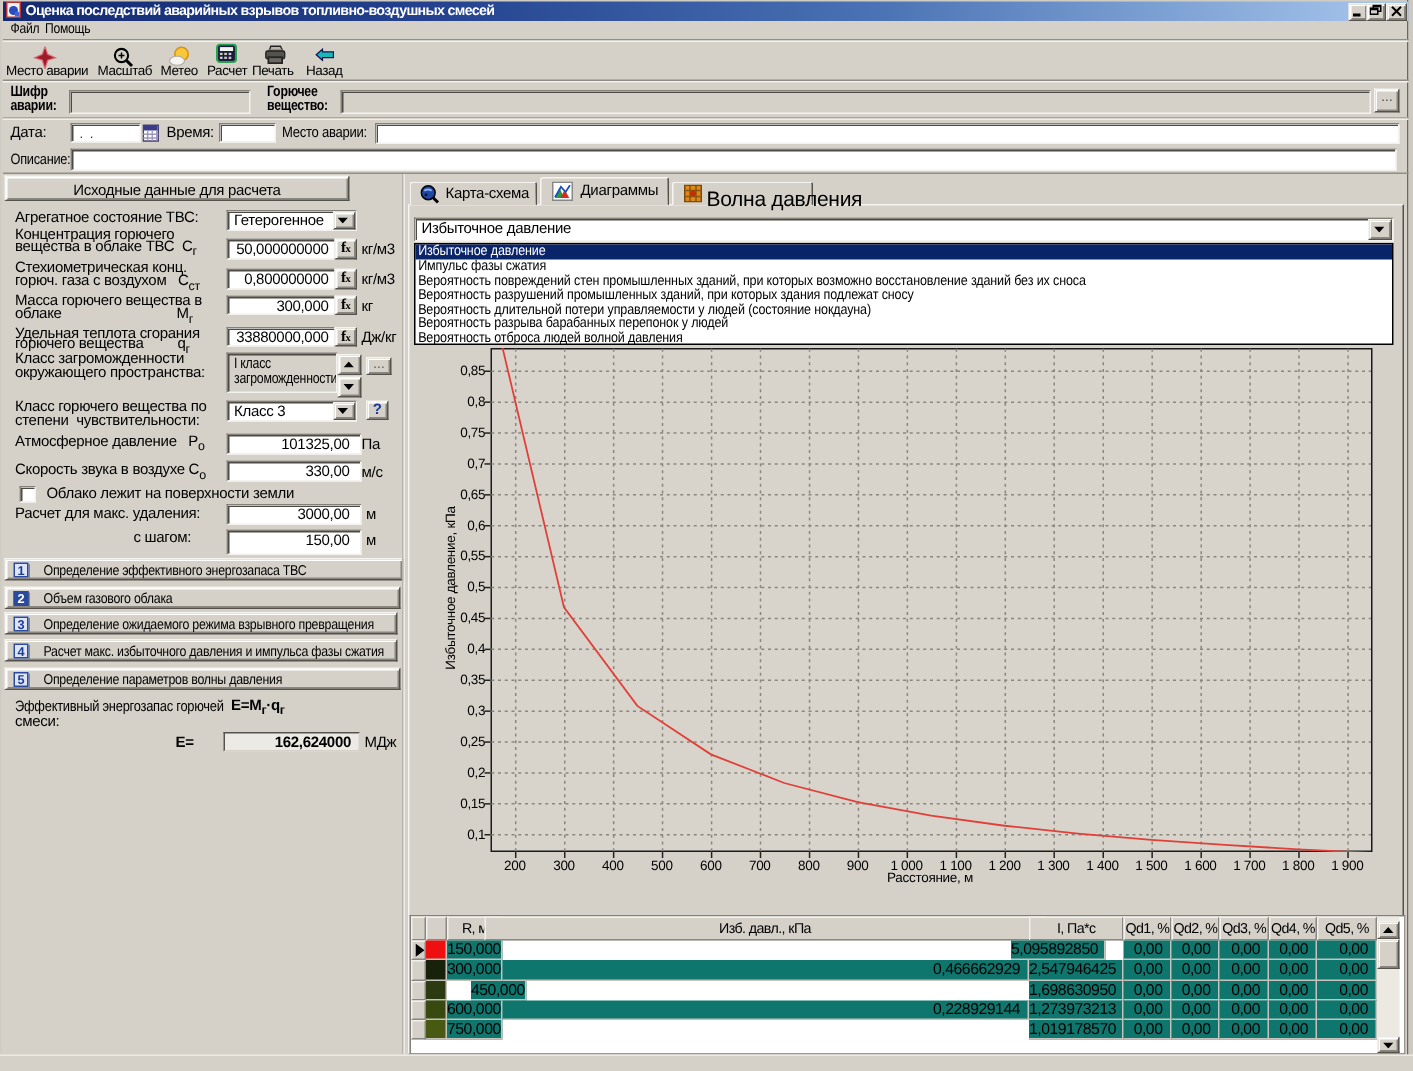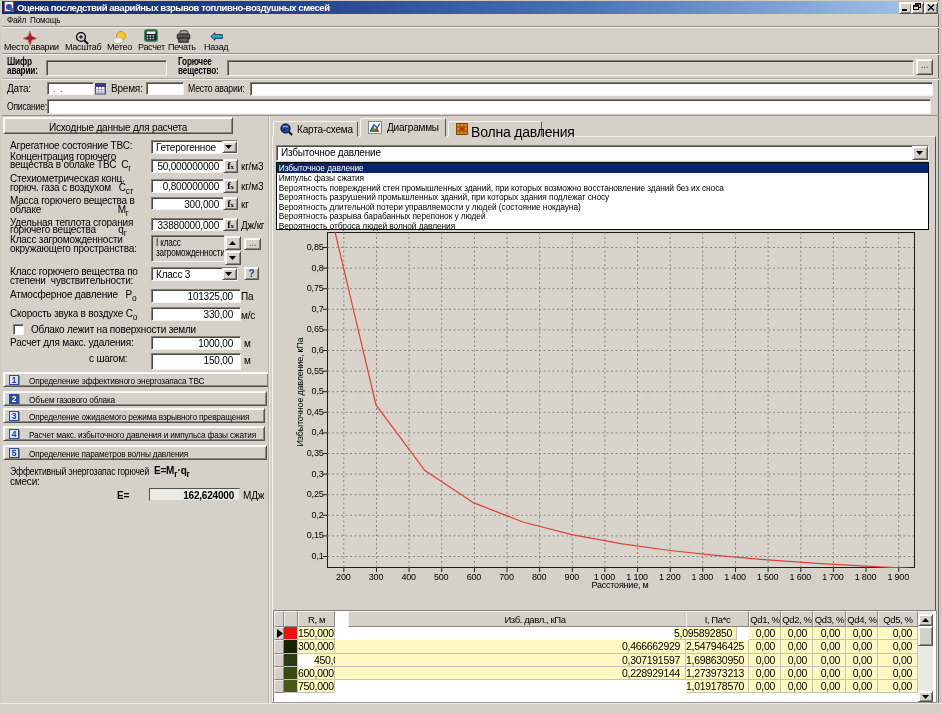--- a/index.html
+++ b/index.html
@@ -10,21 +10,21 @@
 .b{font-weight:bold}
 .c{text-align:center}
 .r{text-align:right}
 svg text{font-family:"Liberation Sans",sans-serif}
 .nbico{position:absolute;left:5px;top:2px;width:8px;height:8px;border:1px solid #2a4a9c;background:#dfe4f4;color:#1a3a9c;font-weight:bold;font-size:8.5px;line-height:8px;text-align:center;box-shadow:1px 1px 0 #8a8781}
 .fxb{width:15px;height:13.5px;box-sizing:border-box;font-size:10px;line-height:12.5px;font-family:"Liberation Serif",serif}
 .nbtx{position:absolute;left:25px;top:2px;white-space:nowrap;font-size:9.5px;transform:scaleX(0.87);transform-origin:0 0}
 .tab span{white-space:nowrap}
 .tab{position:absolute;background:#d5d1c9;border:1px solid;border-color:#f6f4f0 #55524c #d5d1c9 #f6f4f0;border-radius:2px 2px 0 0;box-sizing:border-box}
 .gh{position:absolute;box-sizing:border-box;border:1px solid;border-color:#f2f0ec #8a8781 #8a8781 #f2f0ec;background:#d5d1c9;text-align:center;overflow:hidden;white-space:nowrap;font-size:9.5px;letter-spacing:-0.4px}
-.gc{position:absolute;box-sizing:border-box;background:#fef9c3;border-right:1px solid #c6c3bc;border-bottom:1px solid #c6c3bc;text-align:right;white-space:nowrap;font-size:10.5px;letter-spacing:-0.3px}
+.gc{position:absolute;box-sizing:border-box;background:#0f766e;border-right:1px solid #c6c3bc;border-bottom:1px solid #c6c3bc;text-align:right;white-space:nowrap;font-size:10.5px;letter-spacing:-0.3px}
 </style></head>
 <body>
 
 <div class="ab" style="left:0;top:0;width:942px;height:714px;border:1px solid #cfccc4;box-sizing:border-box"></div>
 <div class="ab" style="left:938px;top:0;width:1px;height:714px;background:#6b6862"></div>
 <div class="ab" style="left:939px;top:0;width:3px;height:714px;background:#cdc9c1"></div>
 <div class="ab" style="left:0;top:711px;width:942px;height:3px;background:#c9c5bd"></div>
 
 <div class="ab" style="left:2px;top:1px;width:937px;height:13px;background:linear-gradient(to right,#132a70 0%,#23418e 30%,#4a72b4 62%,#a9c8ee 100%)"></div>
 <div class="ab" style="left:3.5px;top:1px;width:10px;height:11px;background:#f2f2f2;box-sizing:border-box;border:1px solid #c03030">
@@ -199,21 +199,21 @@
   <div class="ab" style="left:238px;top:175px">Па</div>
 
   <div class="ab" style="left:7px;top:192px">Скорость звука в воздухе&nbsp;C<sub>о</sub></div>
   <div class="ab sk fld r" style="left:148px;top:191px;width:90px;height:14px;box-sizing:border-box;padding:1px 7px 0 0">330,00</div>
   <div class="ab" style="left:238px;top:194px">м/с</div>
 
   <div class="ab sk fld" style="left:10px;top:208px;width:11px;height:11px;box-sizing:border-box"></div>
   <div class="ab" style="left:28px;top:208px">Облако лежит на поверхности земли</div>
 
   <div class="ab" style="left:7px;top:221px">Расчет для макс. удаления:</div>
-  <div class="ab sk fld r" style="left:148px;top:219.5px;width:90px;height:14px;box-sizing:border-box;padding:1px 7px 0 0">1000,00</div>
+  <div class="ab sk fld r" style="left:148px;top:219.5px;width:90px;height:14px;box-sizing:border-box;padding:1px 7px 0 0">3000,00</div>
   <div class="ab" style="left:241px;top:222px">м</div>
 
   <div class="ab" style="left:86px;top:237px">с шагом:</div>
   <div class="ab sk fld r" style="left:148px;top:236.5px;width:90px;height:14px;box-sizing:border-box;padding:1px 7px 14px 0">150,00</div>
   <div class="ab" style="left:241px;top:239px">м</div>
 
   <div class="ab rs" style="left:0px;top:255.5px;width:264px;height:13.5px">
       <span class="nbico">1</span>
       <span class="nbtx">Определение эффективного энергозапаса ТВС</span>
     </div>
@@ -405,21 +405,21 @@
         </g>
       <text x="620" y="588" font-size="9px" text-anchor="middle">Расстояние, м</text>
       <text x="303" y="392" font-size="9px" text-anchor="middle" transform="rotate(-90 303 392)">Избыточное давление, кПа</text>
     </g>
   </svg>
 
   <div class="ab" id="grid" style="left:1px;top:494px;width:664px;height:93px;border:1px solid;border-color:#838078 #9a968e #9a968e #838078;box-sizing:border-box;background:#fff">
       <div class="gh" style="left:0px;top:0;width:10px;height:16px;line-height:15px"></div>
       <div class="gh" style="left:10px;top:0;width:14px;height:16px;line-height:15px"></div>
       <div class="gh" style="left:24px;top:0;width:37px;height:16px;line-height:15px">R, м</div>
-      <div class="gh" style="left:74px;top:0;width:374px;height:16px;line-height:15px">Изб. давл., кПа</div>
+      <div class="gh" style="left:49px;top:0;width:374px;height:16px;line-height:15px">Изб. давл., кПа</div>
       <div class="gh" style="left:412px;top:0;width:63px;height:16px;line-height:15px">I, Па*с</div>
       <div class="gh" style="left:475px;top:0;width:32px;height:16px;line-height:15px">Qd1, %</div>
       <div class="gh" style="left:507px;top:0;width:32px;height:16px;line-height:15px">Qd2, %</div>
       <div class="gh" style="left:539px;top:0;width:33px;height:16px;line-height:15px">Qd3, %</div>
       <div class="gh" style="left:572px;top:0;width:32px;height:16px;line-height:15px">Qd4, %</div>
       <div class="gh" style="left:604px;top:0;width:40px;height:16px;line-height:15px">Qd5, %</div>
       <div class="gh" style="left:0;top:16px;width:10px;height:13.3px">
         <svg width="7" height="9" style="position:absolute;left:2px;top:1px">
           <path d="M0 0 L6 4.5 L0 9 Z" fill="#000"></path>
         </svg>
@@ -438,21 +438,20 @@
       <div class="gc" style="left:61px;top:29.3px;width:351px;height:13.3px;line-height:12.5px;padding-right:5px">0,466662929</div>
       <div class="gc" style="left:412px;top:29.3px;width:63px;height:13.3px;line-height:12.5px;padding-right:5px">2,547946425</div>
       <div class="gc" style="left:475px;top:29.3px;width:32px;height:13.3px;line-height:12.5px;padding-right:5px">0,00</div>
       <div class="gc" style="left:507px;top:29.3px;width:32px;height:13.3px;line-height:12.5px;padding-right:5px">0,00</div>
       <div class="gc" style="left:539px;top:29.3px;width:33px;height:13.3px;line-height:12.5px;padding-right:5px">0,00</div>
       <div class="gc" style="left:572px;top:29.3px;width:32px;height:13.3px;line-height:12.5px;padding-right:5px">0,00</div>
       <div class="gc" style="left:604px;top:29.3px;width:40px;height:13.3px;line-height:12.5px;padding-right:5px">0,00</div>
       <div class="gh" style="left:0;top:42.6px;width:10px;height:13.3px"></div>
       <div class="gc" style="left:10px;top:42.6px;width:14px;height:13.3px;background:#2c3a12"></div>
       <div class="gc" style="left:40px;top:42.6px;width:37px;height:13.3px;line-height:12.5px;padding-right:2px">450,000</div>
-      <div class="gc" style="left:61px;top:42.6px;width:351px;height:13.3px;line-height:12.5px;padding-right:5px">0,307191597</div>
       <div class="gc" style="left:412px;top:42.6px;width:63px;height:13.3px;line-height:12.5px;padding-right:5px">1,698630950</div>
       <div class="gc" style="left:475px;top:42.6px;width:32px;height:13.3px;line-height:12.5px;padding-right:5px">0,00</div>
       <div class="gc" style="left:507px;top:42.6px;width:32px;height:13.3px;line-height:12.5px;padding-right:5px">0,00</div>
       <div class="gc" style="left:539px;top:42.6px;width:33px;height:13.3px;line-height:12.5px;padding-right:5px">0,00</div>
       <div class="gc" style="left:572px;top:42.6px;width:32px;height:13.3px;line-height:12.5px;padding-right:5px">0,00</div>
       <div class="gc" style="left:604px;top:42.6px;width:40px;height:13.3px;line-height:12.5px;padding-right:5px">0,00</div>
       <div class="gh" style="left:0;top:55.9px;width:10px;height:13.3px"></div>
       <div class="gc" style="left:10px;top:55.9px;width:14px;height:13.3px;background:#394a10"></div>
       <div class="gc" style="left:24px;top:55.9px;width:37px;height:13.3px;line-height:12.5px;padding-right:2px">600,000</div>
       <div class="gc" style="left:61px;top:55.9px;width:351px;height:13.3px;line-height:12.5px;padding-right:5px">0,228929144</div>

